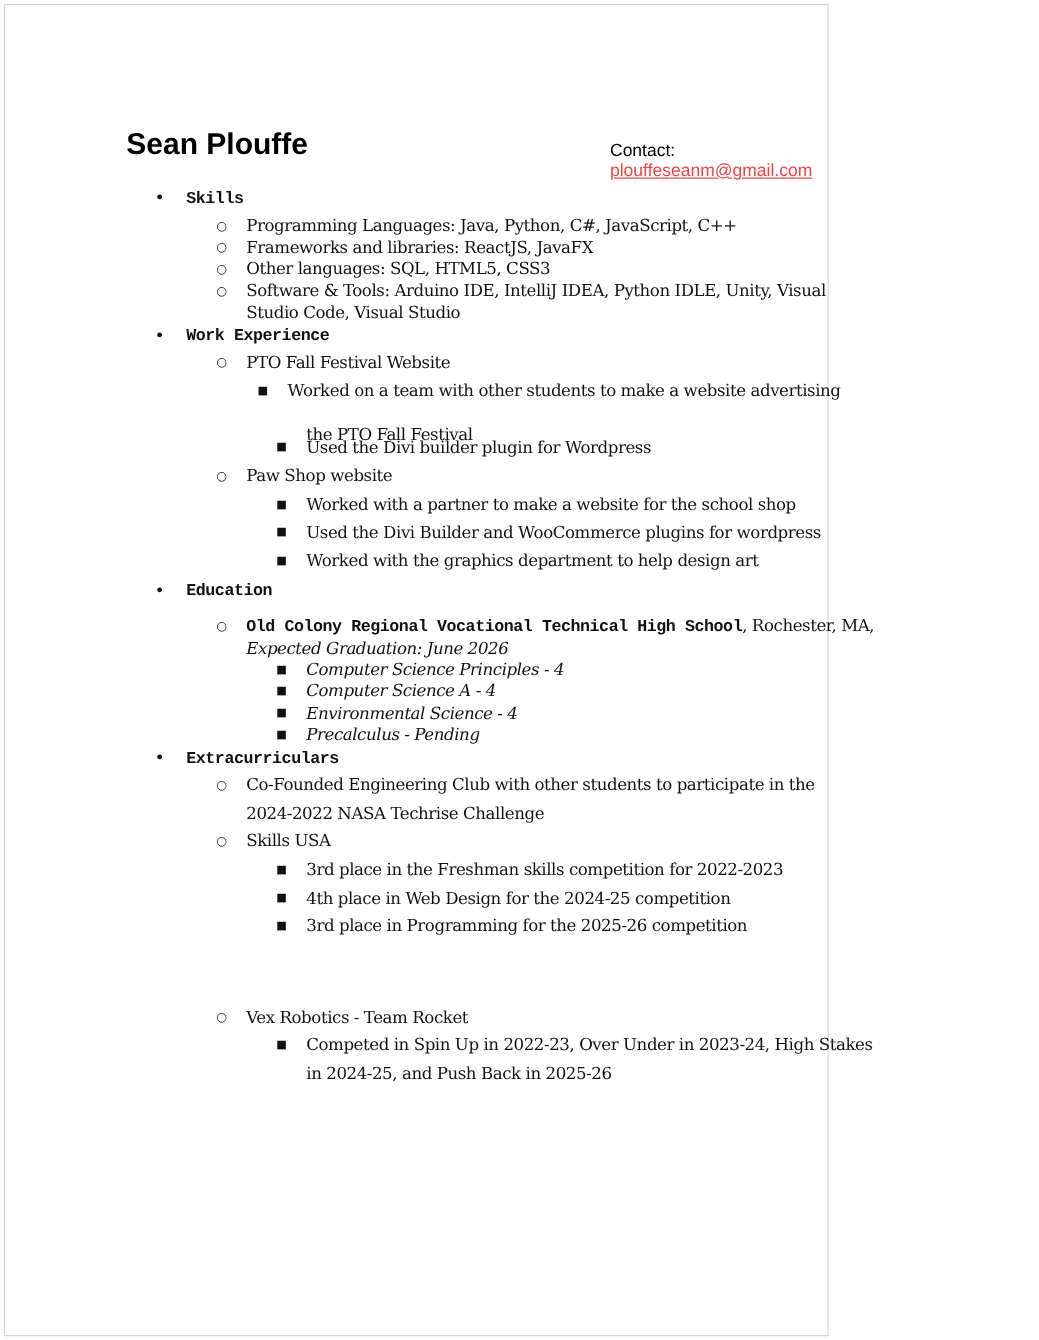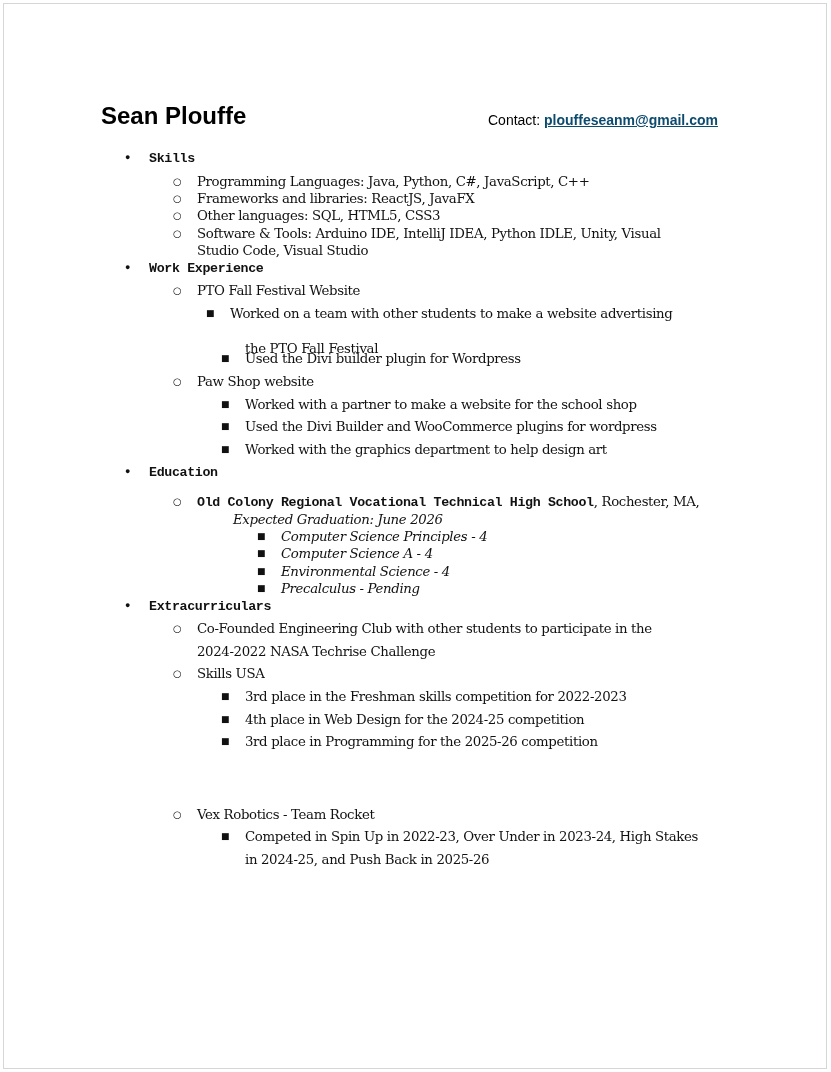--- a/index.html
+++ b/index.html
@@ -1,42 +1,42 @@
 <!DOCTYPE html>
 <html><head>
 <meta charset="utf-8">
 <style>
   html, body { margin: 0; padding: 0; background: #ffffff; }
   body { width: 831px; height: 1072px; position: relative; overflow: hidden; }
   .page {
-    position: absolute; left: 3px; top: 3px; width: 824px; height: 1066px;
+    position: absolute; left: 3px; top: 3px; width: 660px; height: 1066px;
     border: 1px solid #d6d6d6; background: #fff; box-sizing: border-box;
   }
   .name {
     position: absolute; left: 97px; top: 98px;
     font-family: "Liberation Sans", sans-serif; font-weight: bold; font-size: 24px;
     color: #000; margin: 0;
   }
   .contact {
     position: absolute; left: 484px; top: 108px;
     font-family: "Liberation Sans", sans-serif; font-size: 14px; color: #000;
   }
-  .contact a { color: #0c4a6e; text-decoration: underline; font-weight: bold; }
+  .contact a { color: #ef4444; text-decoration: underline; }
   .body {
     position: absolute; left: 0; top: 0; width: 100%;
     font-family: "DejaVu Serif", serif; font-size: 13.3px; color: #111;
     letter-spacing: -0.35px;
   }
   .l { position: absolute; white-space: nowrap; line-height: 17px; }
   .b1::before, .b2::before, .b3::before { position: absolute; }
   .b1::before { content: "●"; left: -24px; font-size: 9px; top: 0; }
   .b2::before { content: "○"; left: -24px; font-size: 10px; top: 0; }
   .b3::before { content: "■"; left: -24px; font-size: 9px; top: 0; }
   .bold { font-weight: bold; font-family: Liberation Mono, monospace; }
-  .ital { font-style: italic; margin-left: 36px; }
+  .ital { font-style: italic; }
 </style>
 </head>
 <body>
 
 <div class="page">
   <h1 class="name">Sean Plouffe</h1>
   <div class="contact">
     <span>Contact: </span><a>plouffeseanm@gmail.com</a>
   </div>
 </div>

